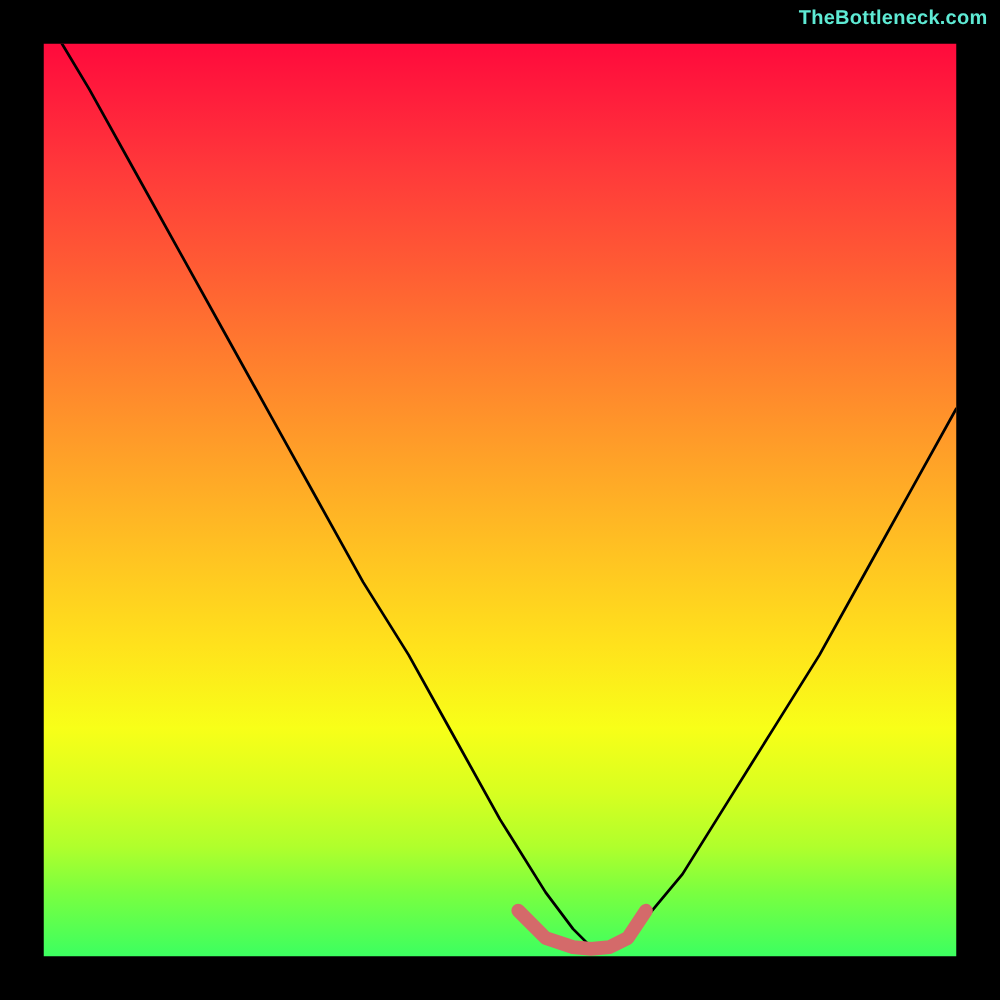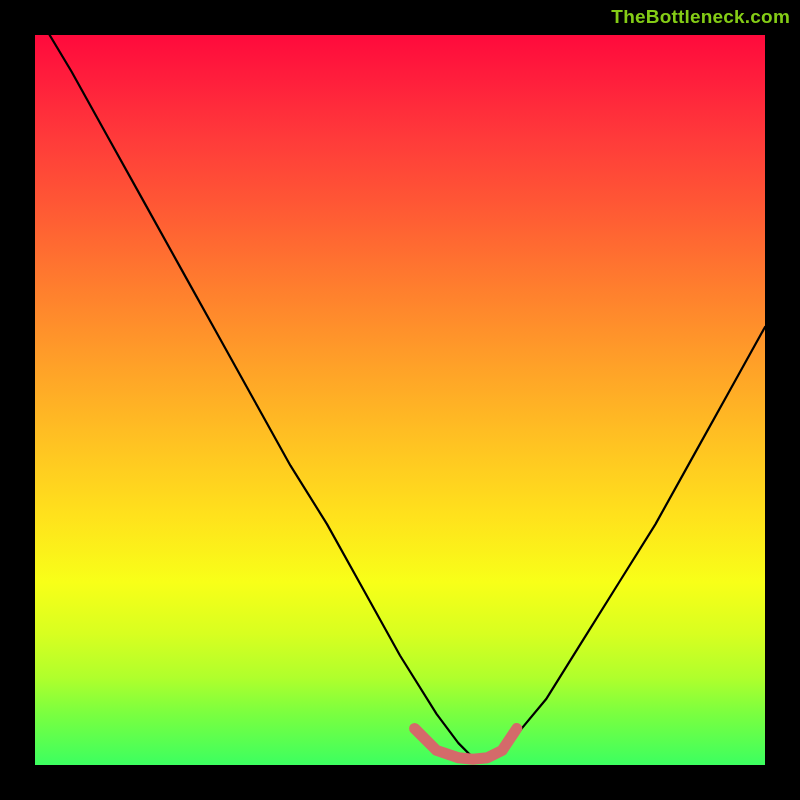--- a/index.html
+++ b/index.html
@@ -45,22 +45,22 @@
       #d8ff20 82%,
       #b0ff2c 88%,
       #7aff40 93%,
       #3cff60 100%
     );
   }
   .watermark {
     position: absolute;
     top: 6px;
     right: 10px;
-    color: #84cc16;
-    font-size: 19px;
+    color: #5eead4;
+    font-size: 16px;
     font-weight: 600;
     letter-spacing: 0.2px;
     pointer-events: none;
   }
   svg.curves {
     position: absolute;
     top: 0;
     left: 0;
     width: 100%;
     height: 100%;

